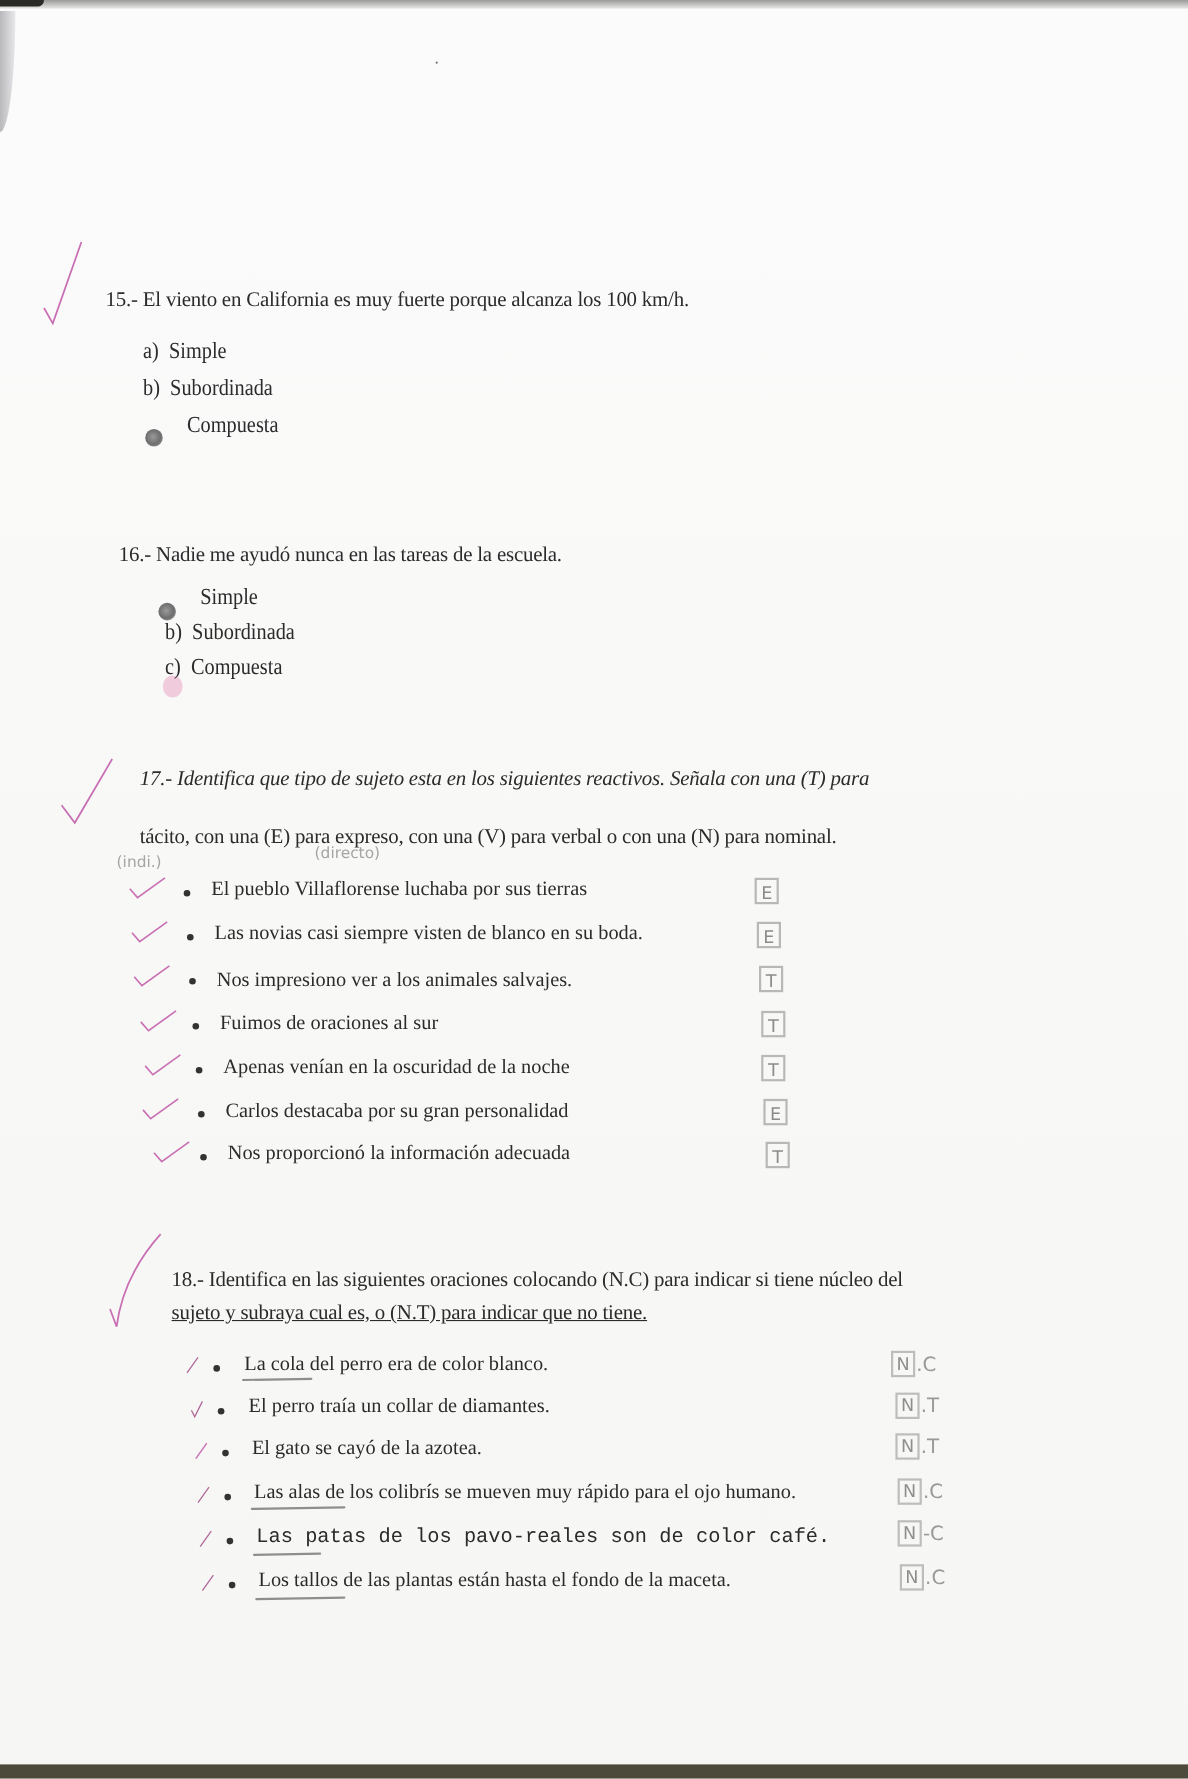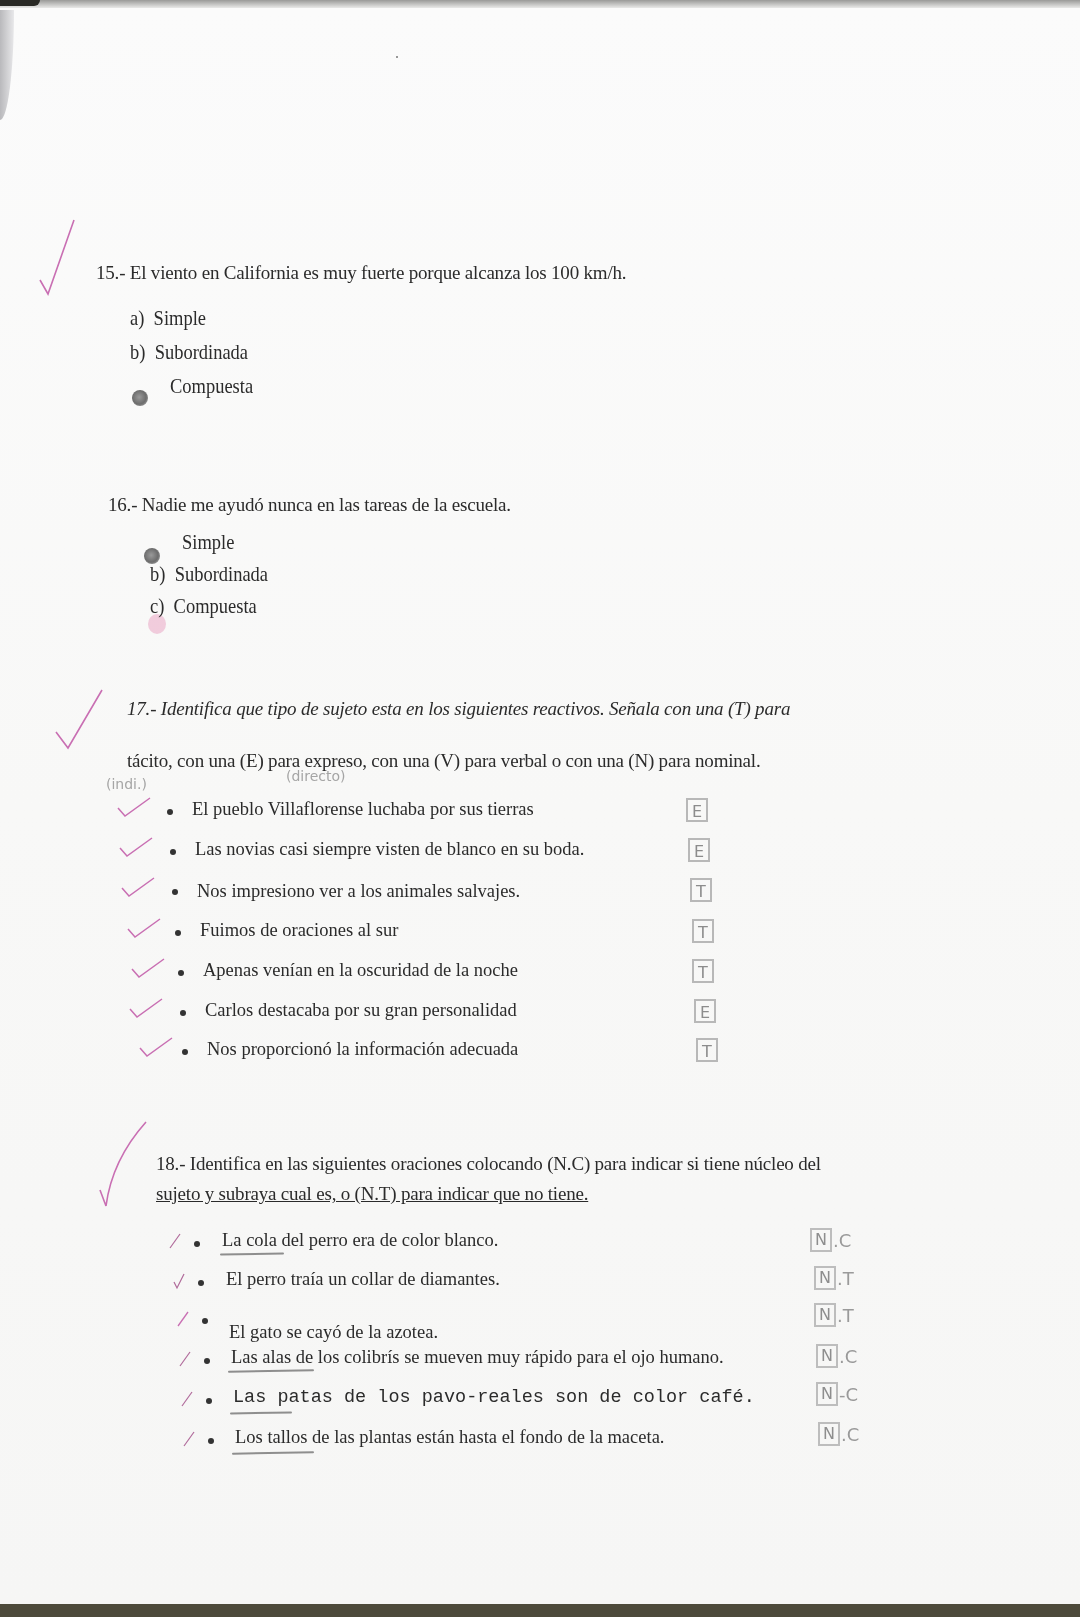--- a/index.html
+++ b/index.html
@@ -184,21 +184,21 @@
       <div class="nc-box">N</div>
       <span class="nc-suffix">.T</span>
     </div>
 
   <div class="check" style="left:176px; top:1310px;">
       <svg width="14" height="18" viewBox="0 0 14 18">
         <path d="M2 16 L12 2" stroke="#c96fb3" stroke-width="1.3"></path>
       </svg>
     </div>
   <div class="bullet" style="left:202px; top:1318px;"></div>
-  <div class="abs item" style="left:229px; top:1307px;margin-top:15px;">El gato se cayó de la azotea.</div>
+  <div class="abs item" style="left:229px; top:1307px;">El gato se cayó de la azotea.</div>
   <div class="nc-wrap" style="left:814px; top:1303px;">
       <div class="nc-box">N</div>
       <span class="nc-suffix">.T</span>
     </div>
 
   <div class="check" style="left:178px; top:1350px;">
       <svg width="14" height="18" viewBox="0 0 14 18">
         <path d="M2 16 L12 2" stroke="#b06a9a" stroke-width="1.2"></path>
       </svg>
     </div>

